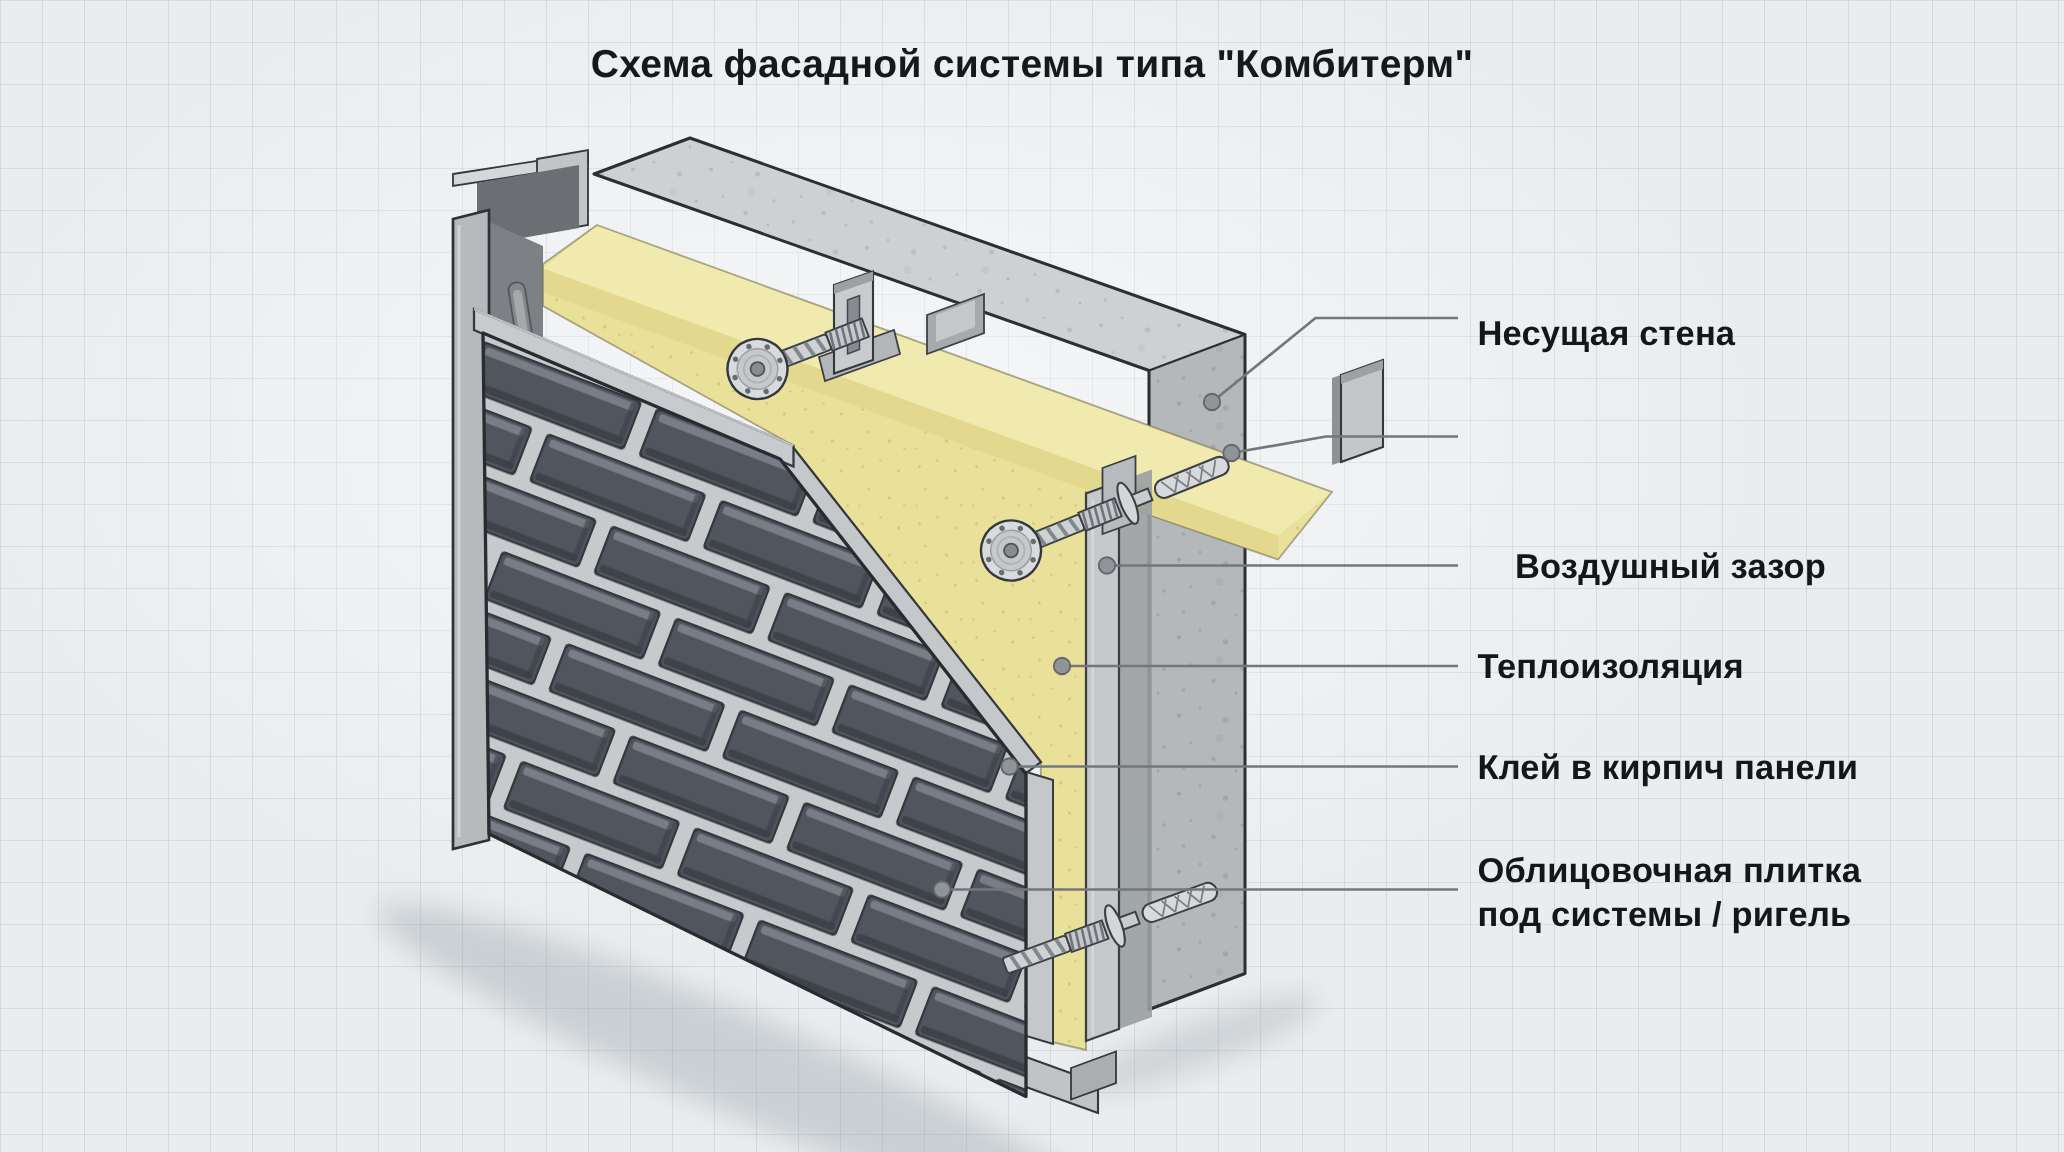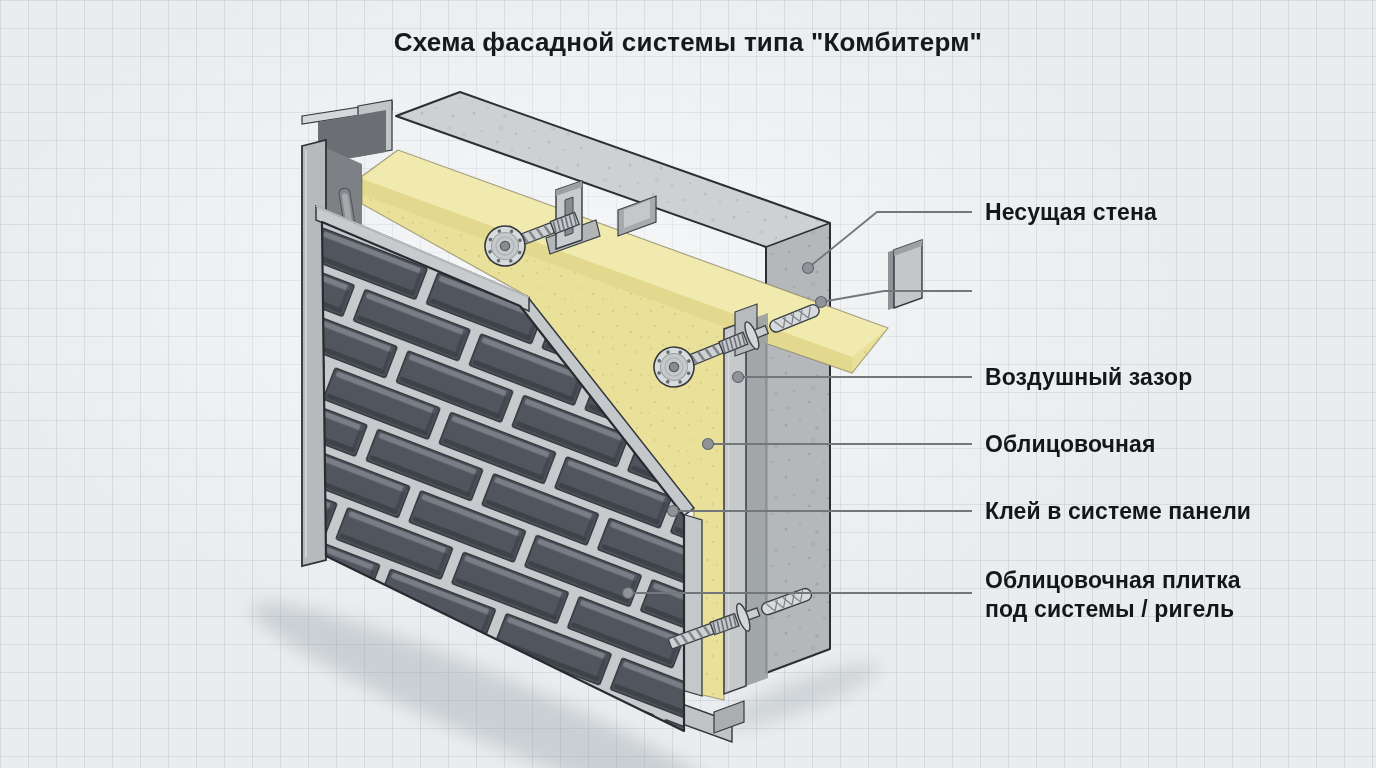--- a/index.html
+++ b/index.html
@@ -11,21 +11,21 @@
       linear-gradient(rgba(168,180,190,.33) 1px, transparent 1px),
       linear-gradient(90deg, rgba(168,180,190,.33) 1px, transparent 1px);
     background-size:28px 28px;
   }
   .vignette{position:absolute;inset:0;pointer-events:none;
     background:radial-gradient(ellipse 900px 520px at 42% 38%, rgba(255,255,255,.55), rgba(255,255,255,0) 68%);}
   .title{position:absolute;top:27px;left:0;width:100%;text-align:center;
     font-size:26px;font-weight:600;color:#17181a;letter-spacing:.2px;}
   .label{position:absolute;left:985px;font-size:23px;font-weight:600;line-height:29px;
     color:#141619;white-space:pre-line;letter-spacing:.1px;}
-  #lbl-0{top:198px;} #lbl-1{top:262px;} #lbl-2{top:363px;}
+  #lbl-0{top:208px;} #lbl-1{top:262px;} #lbl-2{top:363px;margin-left:25px;}
   #lbl-3{top:430px;} #lbl-4{top:497px;} #lbl-5{top:566px;}
   svg.diagram{position:absolute;left:0;top:0;}
 </style>
 </head>
 <body>
 
 <div class="stage">
   <div class="vignette"></div>
 
   <svg class="diagram" width="1376" height="768" viewBox="0 0 1376 768">
@@ -236,17 +236,17 @@
         <circle cx="708" cy="444" r="5.5"></circle>
       <circle cx="673" cy="511" r="5.5"></circle>
         <circle cx="628" cy="593" r="5.5"></circle>
     </g>
   </svg>
 
   <div class="title">Схема фасадной системы типа "Комбитерм"</div>
 
   <div class="label" id="lbl-0">Несущая стена</div>
   <div class="label" id="lbl-2">Воздушный зазор</div>
-  <div class="label" id="lbl-3">Облицовочная</div>
-  <div class="label" id="lbl-4">Клей в системе панели</div>
+  <div class="label" id="lbl-3">Теплоизоляция</div>
+  <div class="label" id="lbl-4">Клей в кирпич панели</div>
   <div class="label" id="lbl-5">Облицовочная плитка
 под системы / ригель</div>
 </div>
 
 </body></html>

